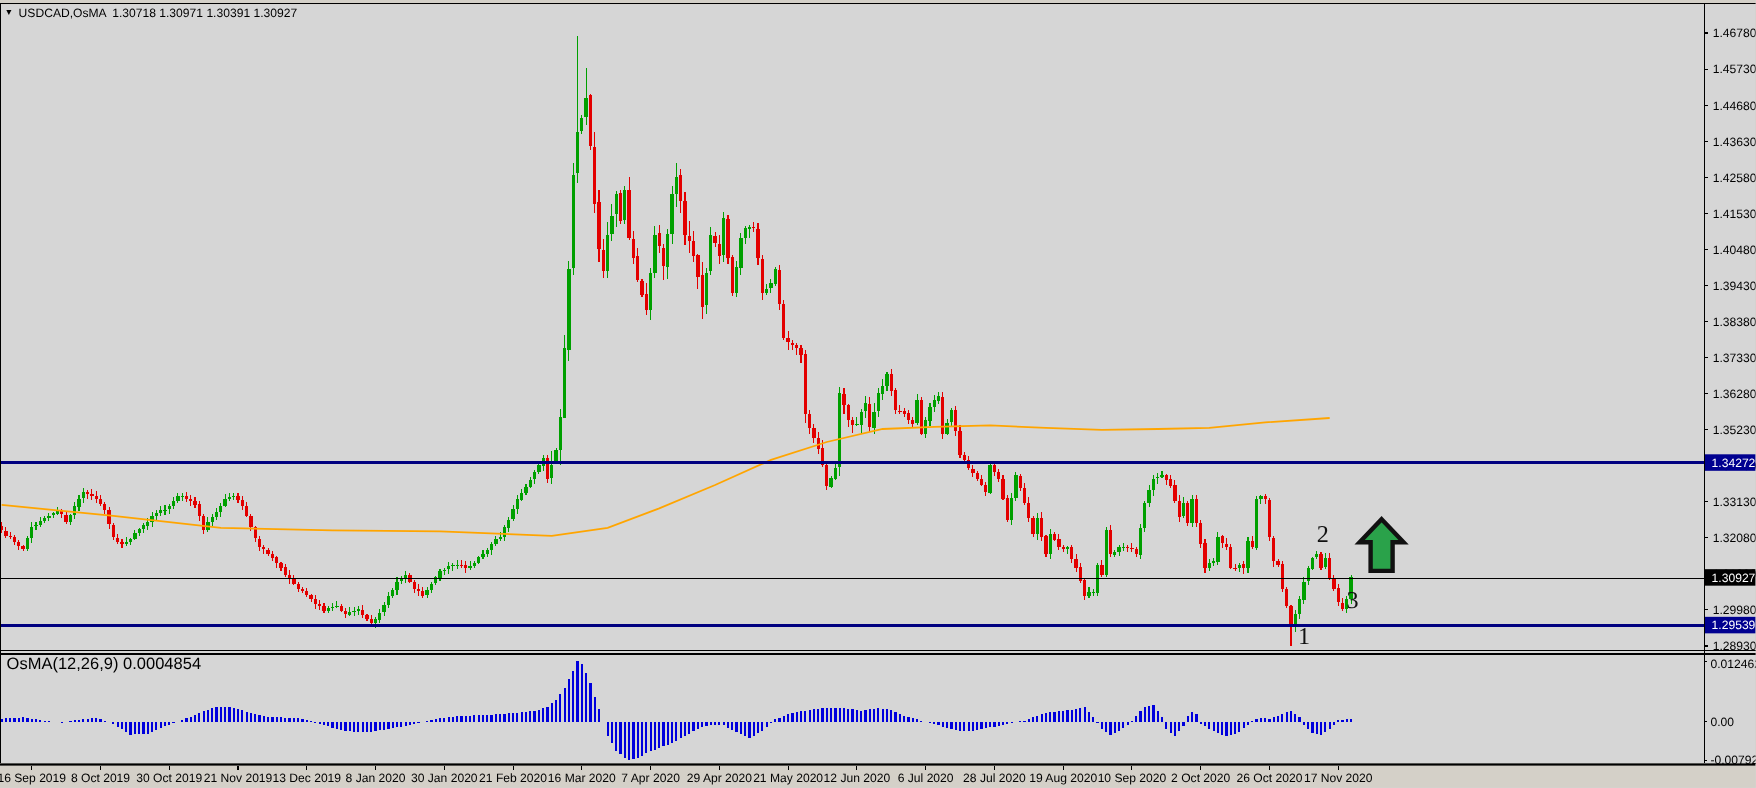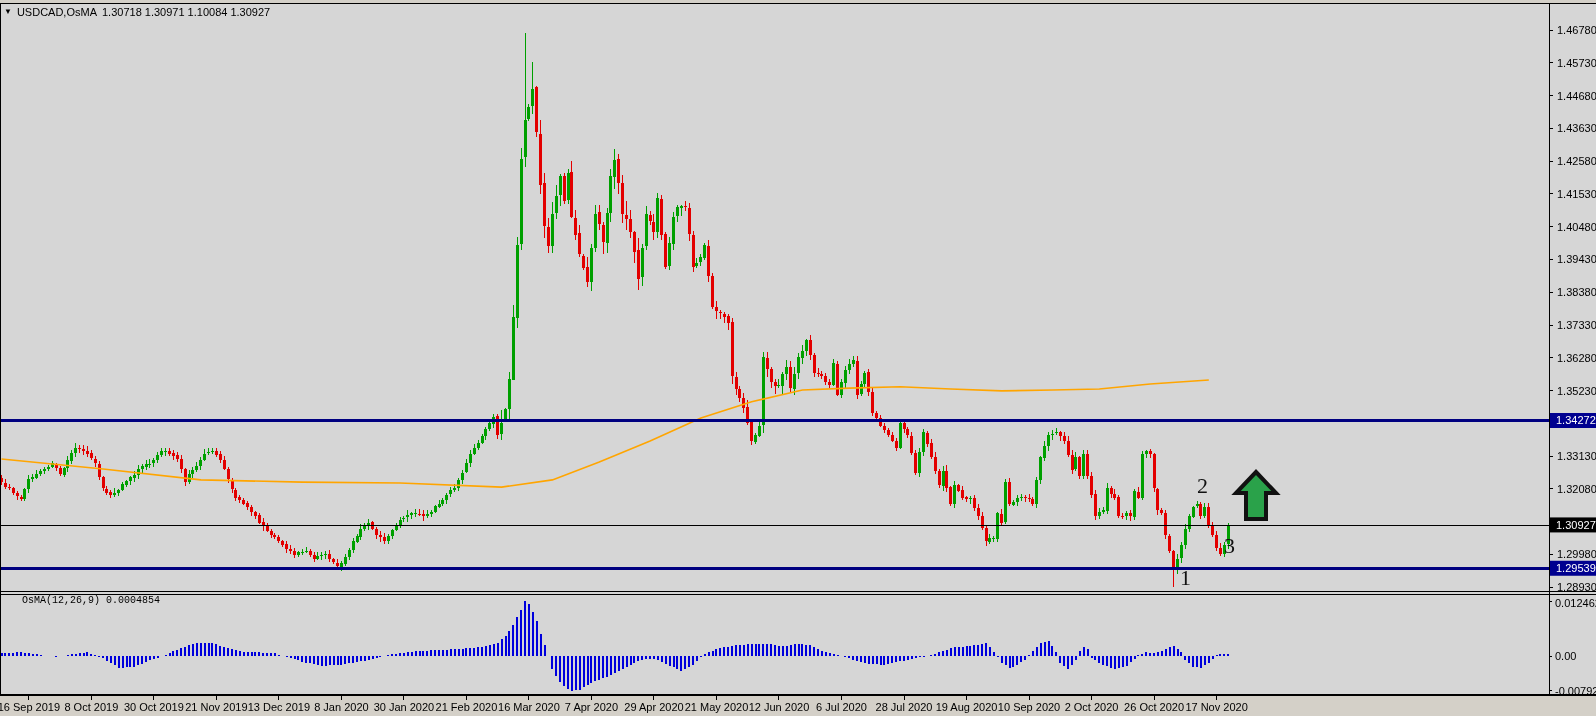--- a/index.html
+++ b/index.html
@@ -7,21 +7,21 @@
     width:1596px;height:716px;position:relative;overflow:hidden;
     background:#d4d0c8;
     font-family:"Liberation Sans","DejaVu Sans",sans-serif;
     -webkit-font-smoothing:none;
   }
   #stage{position:absolute;left:0;top:0;width:1596px;height:716px;}
   svg{position:absolute;left:0;top:0;}
   .overlay{position:absolute;color:#000;white-space:nowrap;}
   #chart-title{left:4px;top:6px;font-size:11px;display:flex;align-items:center;gap:5px;}
   #chart-title .tri{font-size:8px;line-height:8px;}
-  #osma-title{left:22px;top:595px;font-size:10px;font-family:Liberation Mono, monospace;}
+  #osma-title{left:6px;top:595px;font-size:15px;}
   .wave-num{font-family:"Liberation Serif","DejaVu Serif",serif;font-size:22px;color:#111;}
   #wave-1{left:1180px;top:565px;}
   #wave-2{left:1197px;top:473px;}
   #wave-3{left:1224px;top:533px;}
   text{font-family:"Liberation Sans","DejaVu Sans",sans-serif;}
 </style>
 </head>
 <body>
 
 <div id="stage">
@@ -1071,21 +1071,21 @@
       <rect x="1550" y="517.4306600000002" width="46" height="15" fill="#000000"></rect>
       <text x="1556" y="528.9306600000002" font-size="11" fill="#ffffff">1.30927</text>
       <rect x="1550" y="560.7640199999998" width="46" height="15" fill="#000090"></rect>
       <text x="1556" y="572.2640199999998" font-size="11" fill="#ffffff">1.29539</text>
       <polygon points="1256,472 1276,493 1266,493 1266,519 1246,519 1246,493 1236,493" fill="#2aa24a" stroke="#111111" stroke-width="4" stroke-linejoin="miter"></polygon>
     </svg>
 
   <div id="chart-title" class="overlay">
     <span class="tri">▼</span>
     <span>USDCAD,OsMA</span>
-    <span>1.30718 1.30971 1.10084 1.30927</span>
+    <span>1.30718 1.30971 1.30391 1.30927</span>
   </div>
 
   <div id="osma-title" class="overlay">OsMA(12,26,9) 0.0004854</div>
 
   <div id="wave-1" class="overlay wave-num">1</div>
   <div id="wave-2" class="overlay wave-num">2</div>
   <div id="wave-3" class="overlay wave-num">3</div>
 </div>
 
 </body></html>

